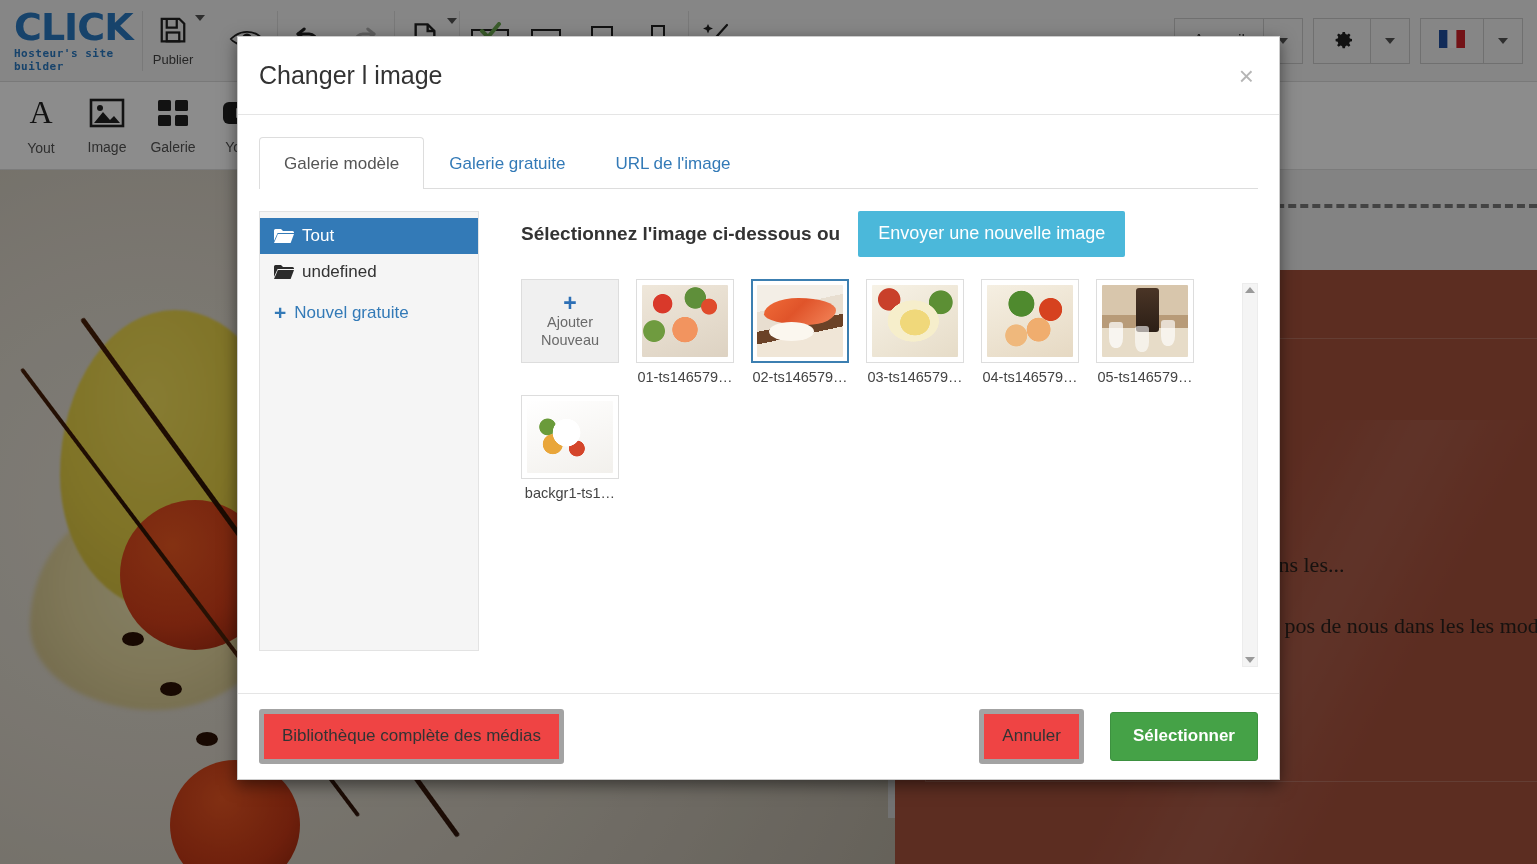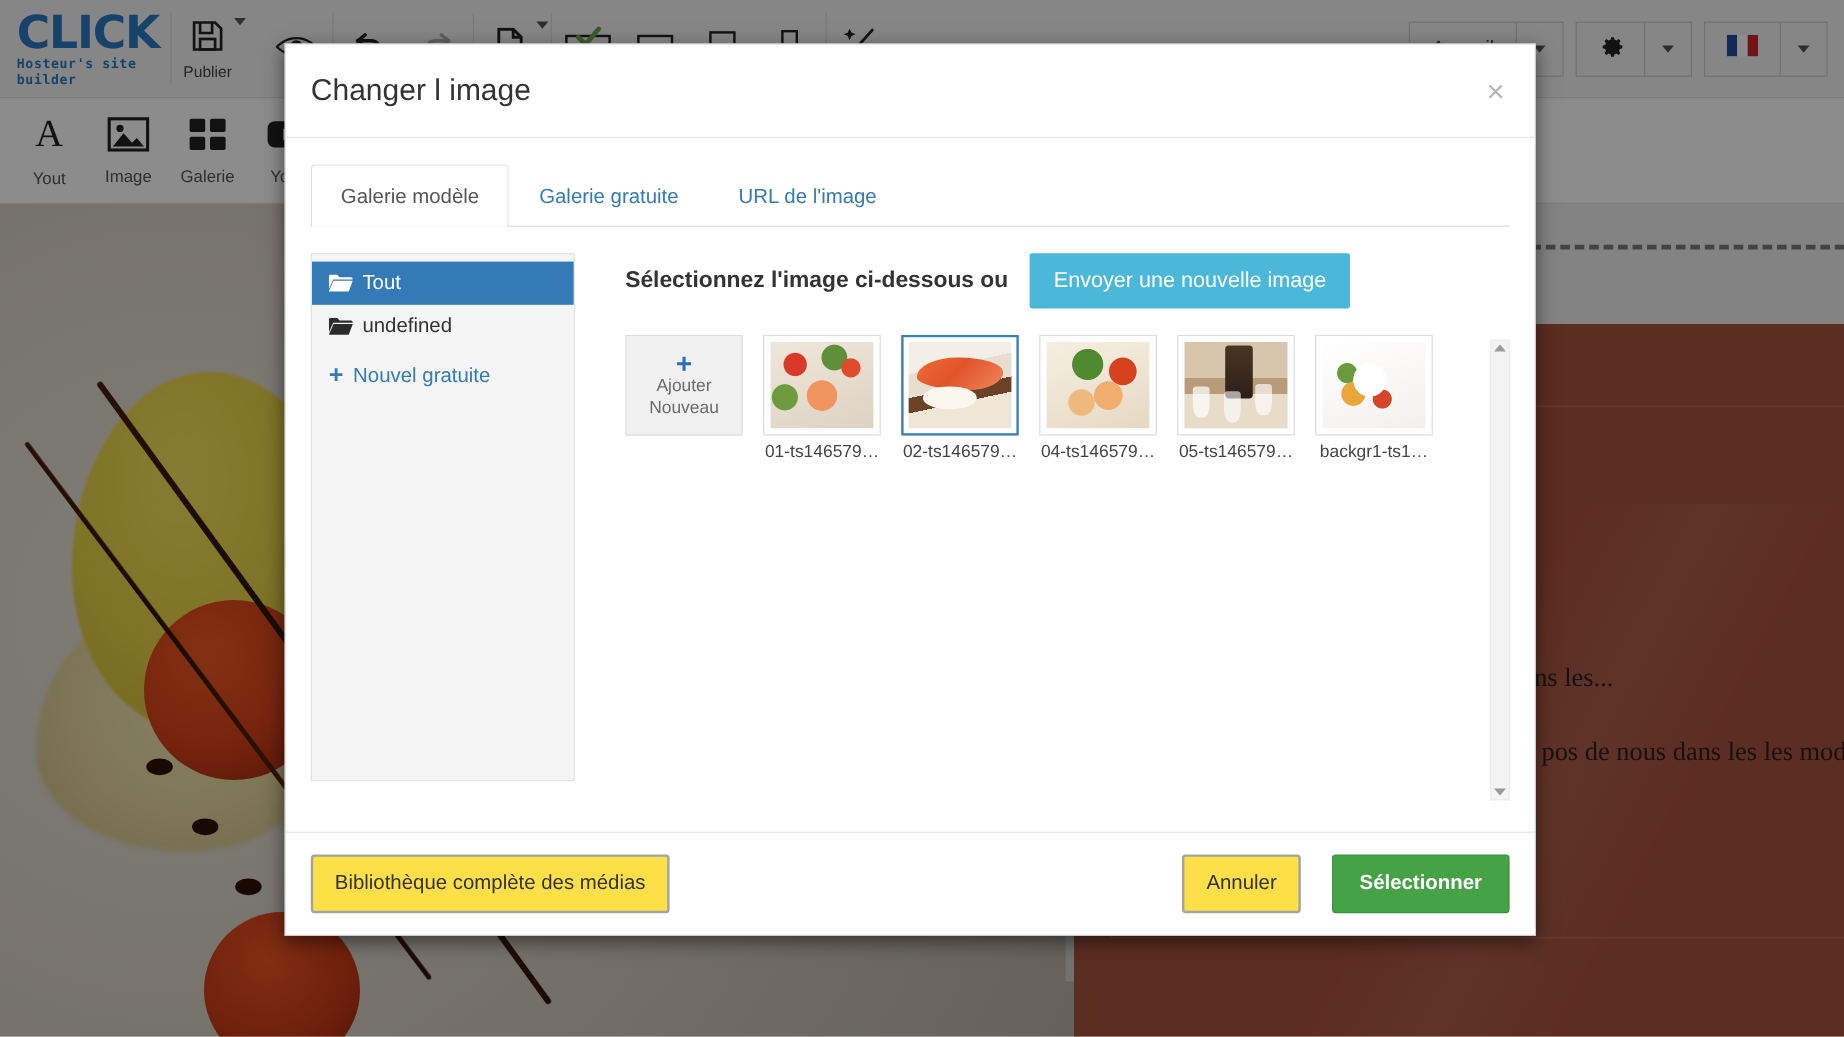--- a/index.html
+++ b/index.html
@@ -266,21 +266,21 @@
   .sb-down { border-top:6px solid #9a9a9a; }
 
   .modal-foot {
     flex:0 0 auto; height: 86px; border-top: 1px solid #e5e5e5;
     display:flex; align-items:center; justify-content:space-between; padding: 0 21px;
   }
   .btn {
     font-family:"Liberation Sans", sans-serif; font-size: 17px; cursor:pointer;
     border-radius: 3px; padding: 12px 18px; line-height: 1.2;
   }
-  .btn-default { background:#fde047; border:2px solid #a3a3a3; color:#333; }
+  .btn-default { background:#ef4444; border:5px solid #a3a3a3; color:#333; }
   .btn-green { background:#45a247; border:1px solid #3d9140; color:#fff; font-weight:700; padding: 13px 22px;}
   .foot-right { display:flex; gap: 26px; align-items:center; }
 
   .folder-ic svg { display:block; }
 </style>
 </head>
 <body>
 
 <div id="root">
 
@@ -573,20 +573,26 @@
                 <div class="cap">01-ts146579…</div>
               </div>
 
               <div class="thumb selected">
                 <div class="box">
                     <div class="ph ph2"></div>
                   </div>
                 <div class="cap">02-ts146579…</div>
               </div>
 
+              <div class="thumb">
+                <div class="box">
+                    <div class="ph ph3"></div>
+                  </div>
+                <div class="cap">03-ts146579…</div>
+              </div>
 
               <div class="thumb">
                 <div class="box">
                     <div class="ph ph4"></div>
                   </div>
                 <div class="cap">04-ts146579…</div>
               </div>
 
               <div class="thumb">
                 <div class="box">

